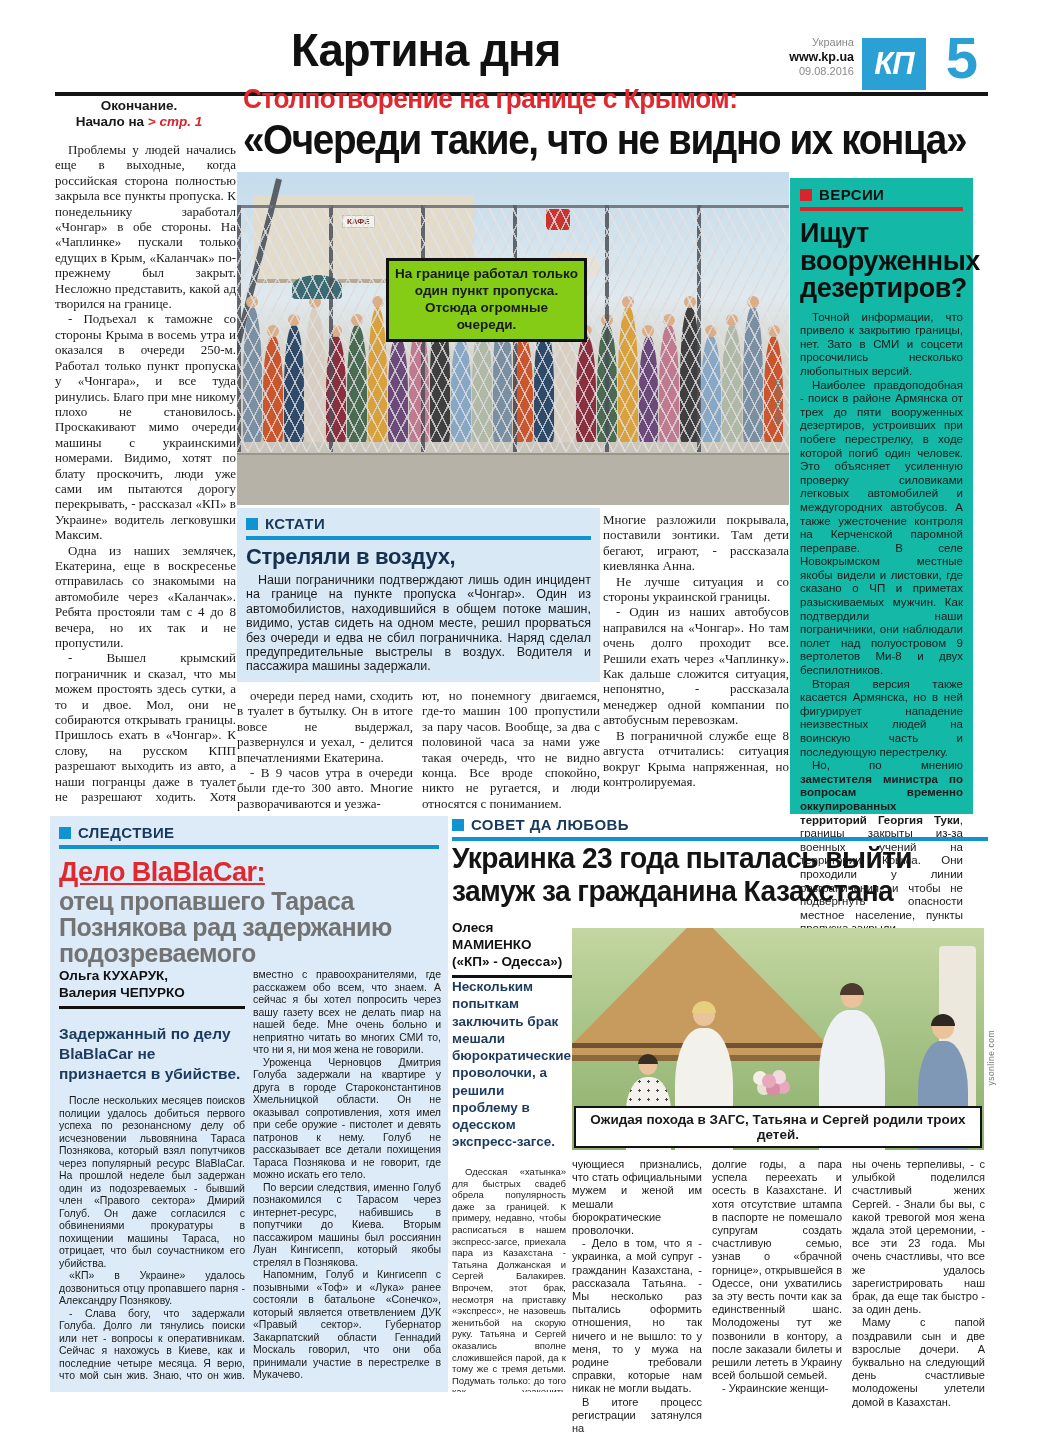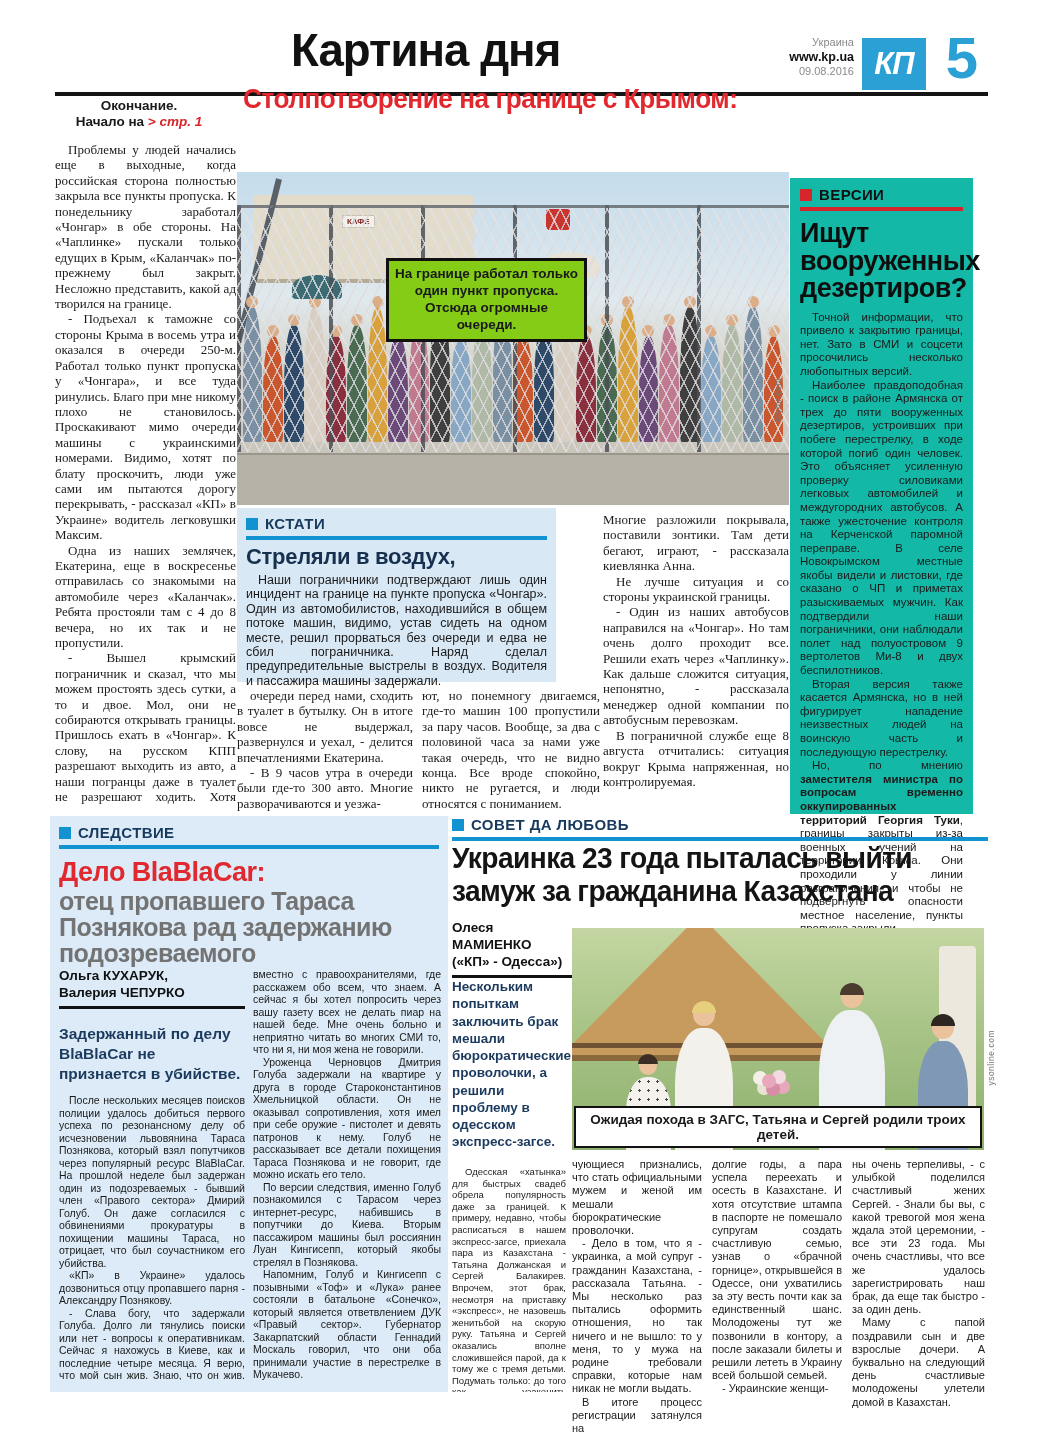--- a/index.html
+++ b/index.html
@@ -73,27 +73,27 @@
   .rulebar{height:4px;background:#1193d2;margin-top:4px;}
   .rulebar.red{background:#d6252b;}
 
   
   .versions{left:790px;top:178px;width:183px;height:636px;background:#14b8a6;padding:8px 10px;box-sizing:border-box;}
   .versions h2{margin:9px 0 8px 0;font-size:27px;line-height:1.02;letter-spacing:-.5px;color:#0e0e0e;}
   .versions .vbody{font-size:11.5px;line-height:13.6px;}
   .versions .vbody p{margin:0;text-indent:12px;text-align:justify;}
 
   
-  .kstati{left:237px;top:508px;width:319px;height:174px;background:#d9e8f5;padding:7px 9px;box-sizing:border-box;}
+  .kstati{left:237px;top:508px;width:363px;height:174px;background:#d9e8f5;padding:7px 9px;box-sizing:border-box;}
   .kstati h2{margin:6px 0 5px 0;font-size:22px;line-height:1.0;letter-spacing:-.3px;color:#16304f;}
   .kstati .kbody{font-size:12.5px;line-height:14.4px;text-align:justify;text-indent:12px;margin:0;}
 
   
   .sled{left:50px;top:816px;width:398px;height:576px;background:#dcebf7;padding:8px 9px;box-sizing:border-box;}
-  .sled .title-red{font-size:27px;font-weight:bold;color:#e0282e;letter-spacing:-.5px;margin-top:8px;}
+  .sled .title-red{font-size:27px;font-weight:bold;color:#e0282e;letter-spacing:-.5px;margin-top:8px;text-decoration:underline;}
   .sled .title-blue{font-size:25px;line-height:1.04;font-weight:bold;color:#737373;letter-spacing:-.5px;}
   .byline{font-weight:bold;font-size:13.5px;line-height:1.25;color:#111;}
   .byline-rule{height:3px;background:#111;margin-top:4px;}
   .lead{font-weight:bold;color:#1c3a5e;}
   .small-col{font-size:10.5px;line-height:12.5px;}
   .small-col p{margin:0;text-indent:10px;text-align:justify;}
 
   
   .sovet-title{left:452px;top:842px;font-size:29px;line-height:1.14;font-weight:bold;color:#141414;letter-spacing:-.6px;}
   .photo2{left:572px;top:928px;width:412px;height:222px;overflow:hidden;background:linear-gradient(180deg,#c4d6a2 0%,#a8c487 45%,#8db06e 100%);}
@@ -140,20 +140,21 @@
   <div class="abs page-num">5</div>
   <div class="abs hdr-rule"></div>
 
   <div class="abs cont-note">
     <div>Окончание.</div>
     <div><span>Начало на</span>
       <span class="ref">&gt; стр. 1</span></div>
   </div>
 
   <div class="abs kicker-head nowrap"><span class="squeeze2">Столпотворение на границе с Крымом:</span></div>
+  <div class="abs main-head nowrap"><span class="squeeze">«Очереди такие, что не видно их конца»</span></div>
 
   <div class="abs col serif body-col" style="left:55px;top:142px;width:181px;height:665px;">
     <p>Проблемы у людей начались еще в выходные, когда российская сторона полностью закрыла все пункты пропуска. К понедельнику заработал «Чонгар» в обе стороны. На «Чаплинке» пускали только едущих в Крым, «Каланчак» по-прежнему был закрыт. Несложно представить, какой ад творился на границе.</p>
     <p>- Подъехал к таможне со стороны Крыма в восемь утра и оказался в очереди 250-м. Работал только пункт пропуска у «Чонгара», и все туда ринулись. Благо при мне никому плохо не становилось. Проскакивают мимо очереди машины с украинскими номерами. Видимо, хотят по блату проскочить, люди уже сами им пытаются дорогу перекрывать, - рассказал «КП» в Украине» водитель легковушки Максим.</p>
     <p>Одна из наших землячек, Екатерина, еще в воскресенье отправилась со знакомыми на автомобиле через «Каланчак». Ребята простояли там с 4 до 8 вечера, но их так и не пропустили.</p>
     <p>- Вышел крымский пограничник и сказал, что мы можем простоять здесь сутки, а то и двое. Мол, они не собираются открывать границы. Пришлось ехать в «Чонгар». К слову, на русском КПП разрешают выходить из авто, а наши погранцы даже в туалет не разрешают ходить. Хотя знают - люди часами стоят на границе. Вынудили одного из мужчин, который стоял в</p>
   </div>
 
   <div class="abs photo1">
     <div class="abs building"></div>

